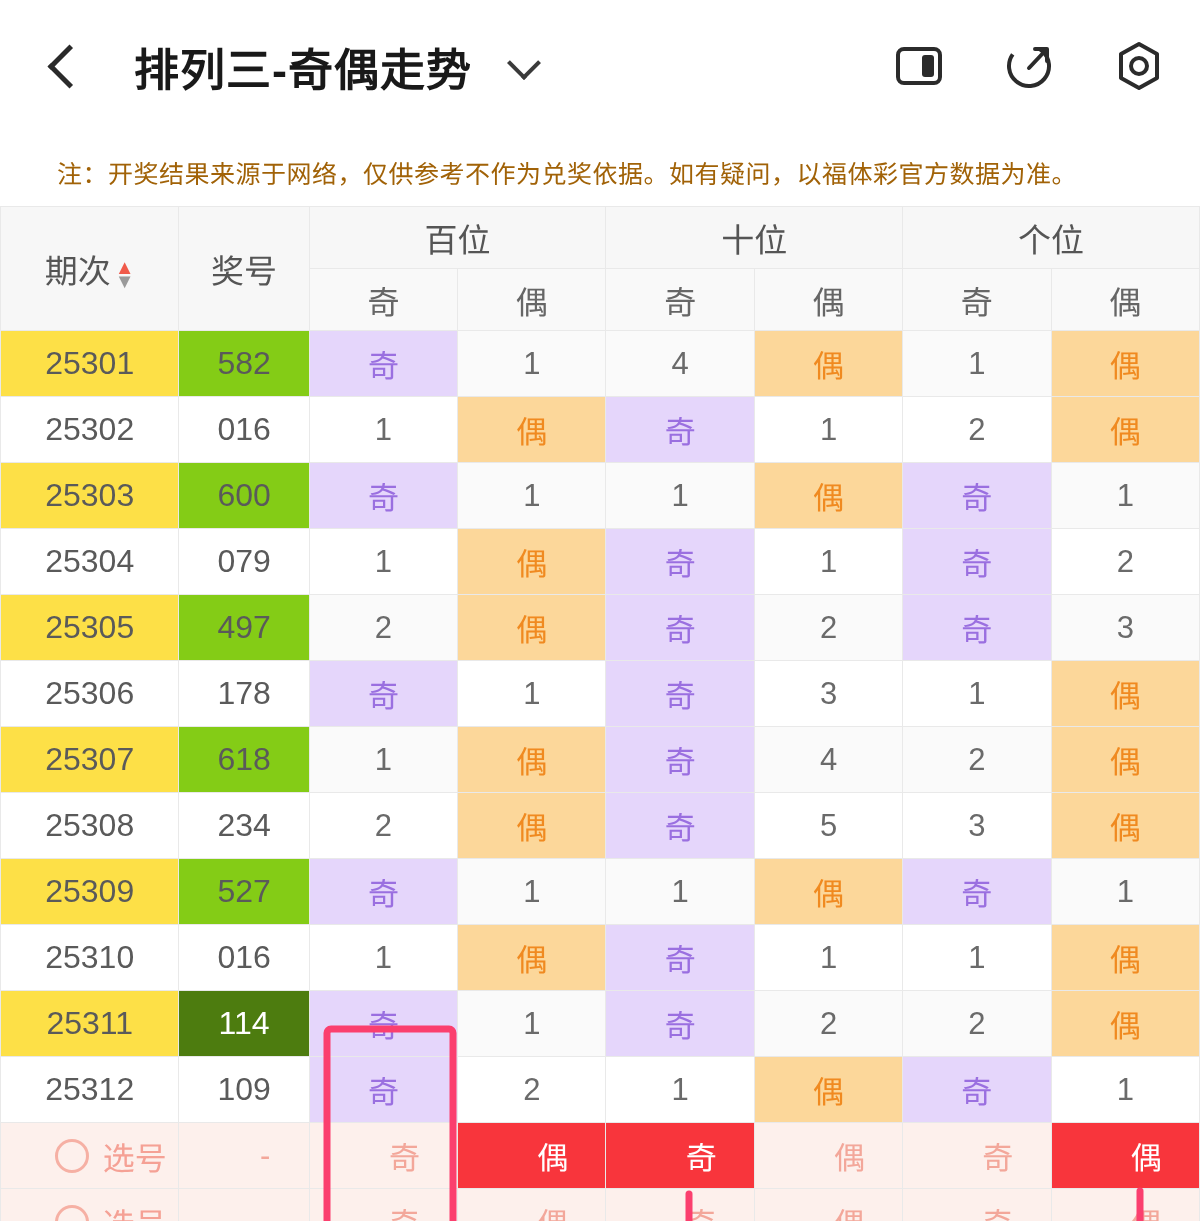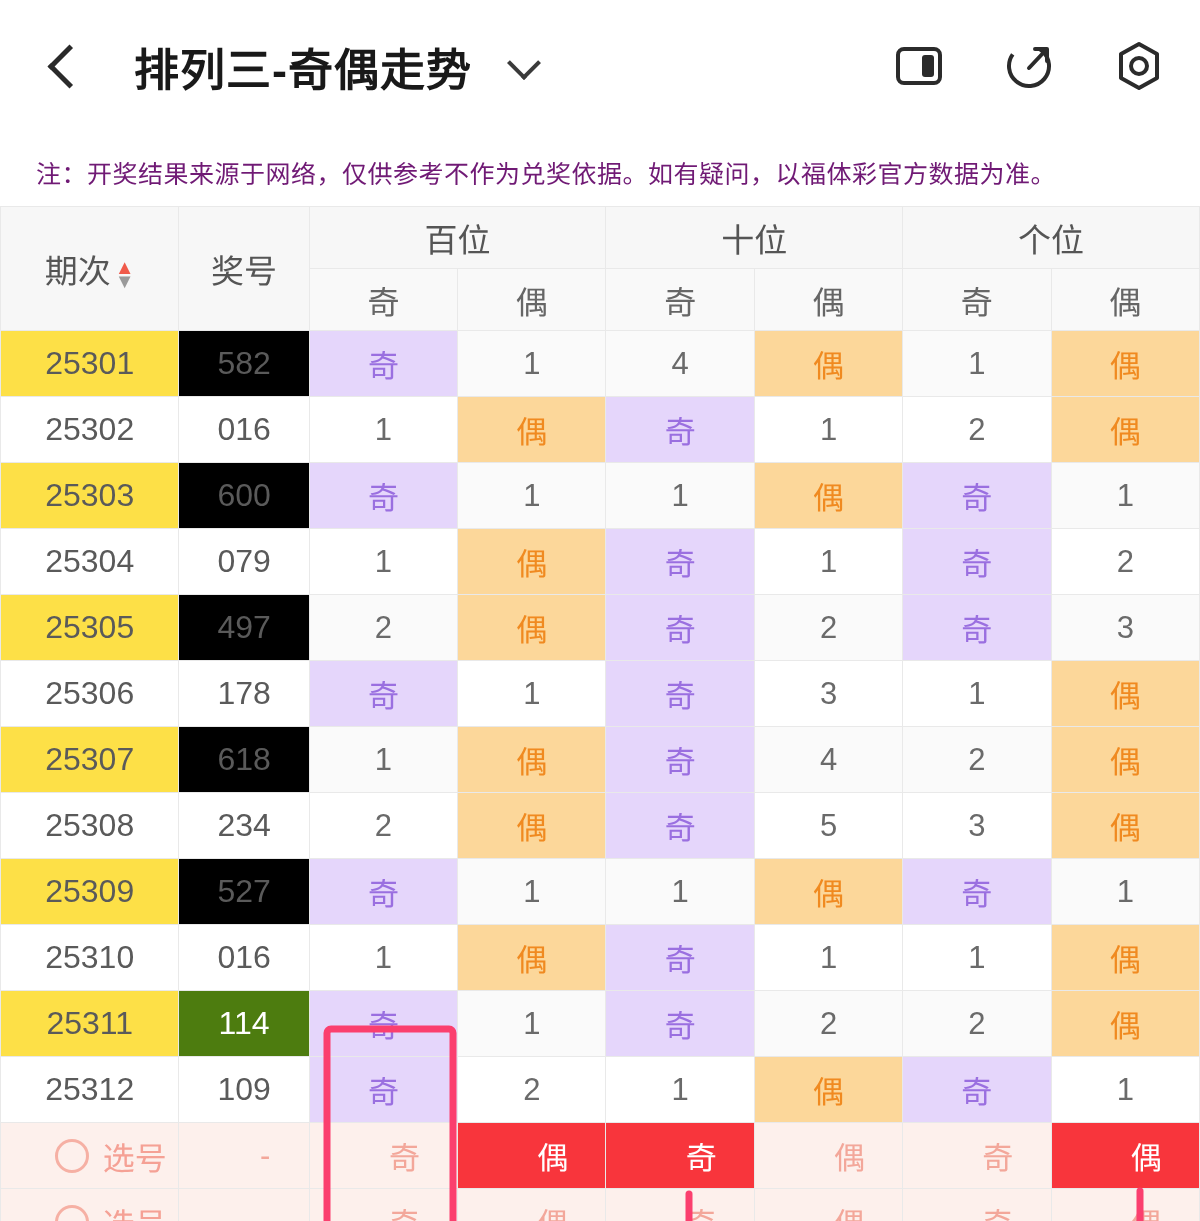--- a/index.html
+++ b/index.html
@@ -68,23 +68,23 @@
     margin-left: auto;
     display: flex;
     align-items: center;
     gap: 56px;
   }
   .hicon { width: 54px; height: 54px; cursor: pointer; }
   .hicon svg { display: block; }
 
   
   .note {
-    padding: 6px 36px 0 36px;
+    padding: 6px 36px 0 57px;
     font-size: 25px;
-    color: #701a75;
+    color: #a16207;
     letter-spacing: 0.5px;
     height: 74px;
     display: flex;
     align-items: center;
     white-space: nowrap;
   }
 
   
   .table-wrap {
     position: relative;
@@ -119,21 +119,21 @@
   col.c-num    { width: 130px; }
   col.c-cell   { width: 148px; }
 
   .cell-odd   { background: #e5d6fb; color: #9a6fe0; }
   .cell-even  { background: #fcd79a; color: #f08a20; }
   .cell-plain { background: #ffffff; }
   .row-alt .cell-plain { background: #fafafa; }
   td.period { color: #5a5a5a; font-size: 32px; }
   .row-alt td.period { background: #fde047; }
   td.num { color: #5a5a5a; font-size: 32px; }
-  .row-alt td.num { background: #000000; }
+  .row-alt td.num { background: #84cc16; }
   td.num.hit {
     background: #4d7c0f;
     color: #ffffff;
   }
   tr.data-row td { height: 66px; }
 
   
   tr.pick-row td { height: 66px; background: #fdf0ec; color: #f3a79a; padding-left: 42px; }
   tr.pick-row td.period {
     background: #fdf0ec;

